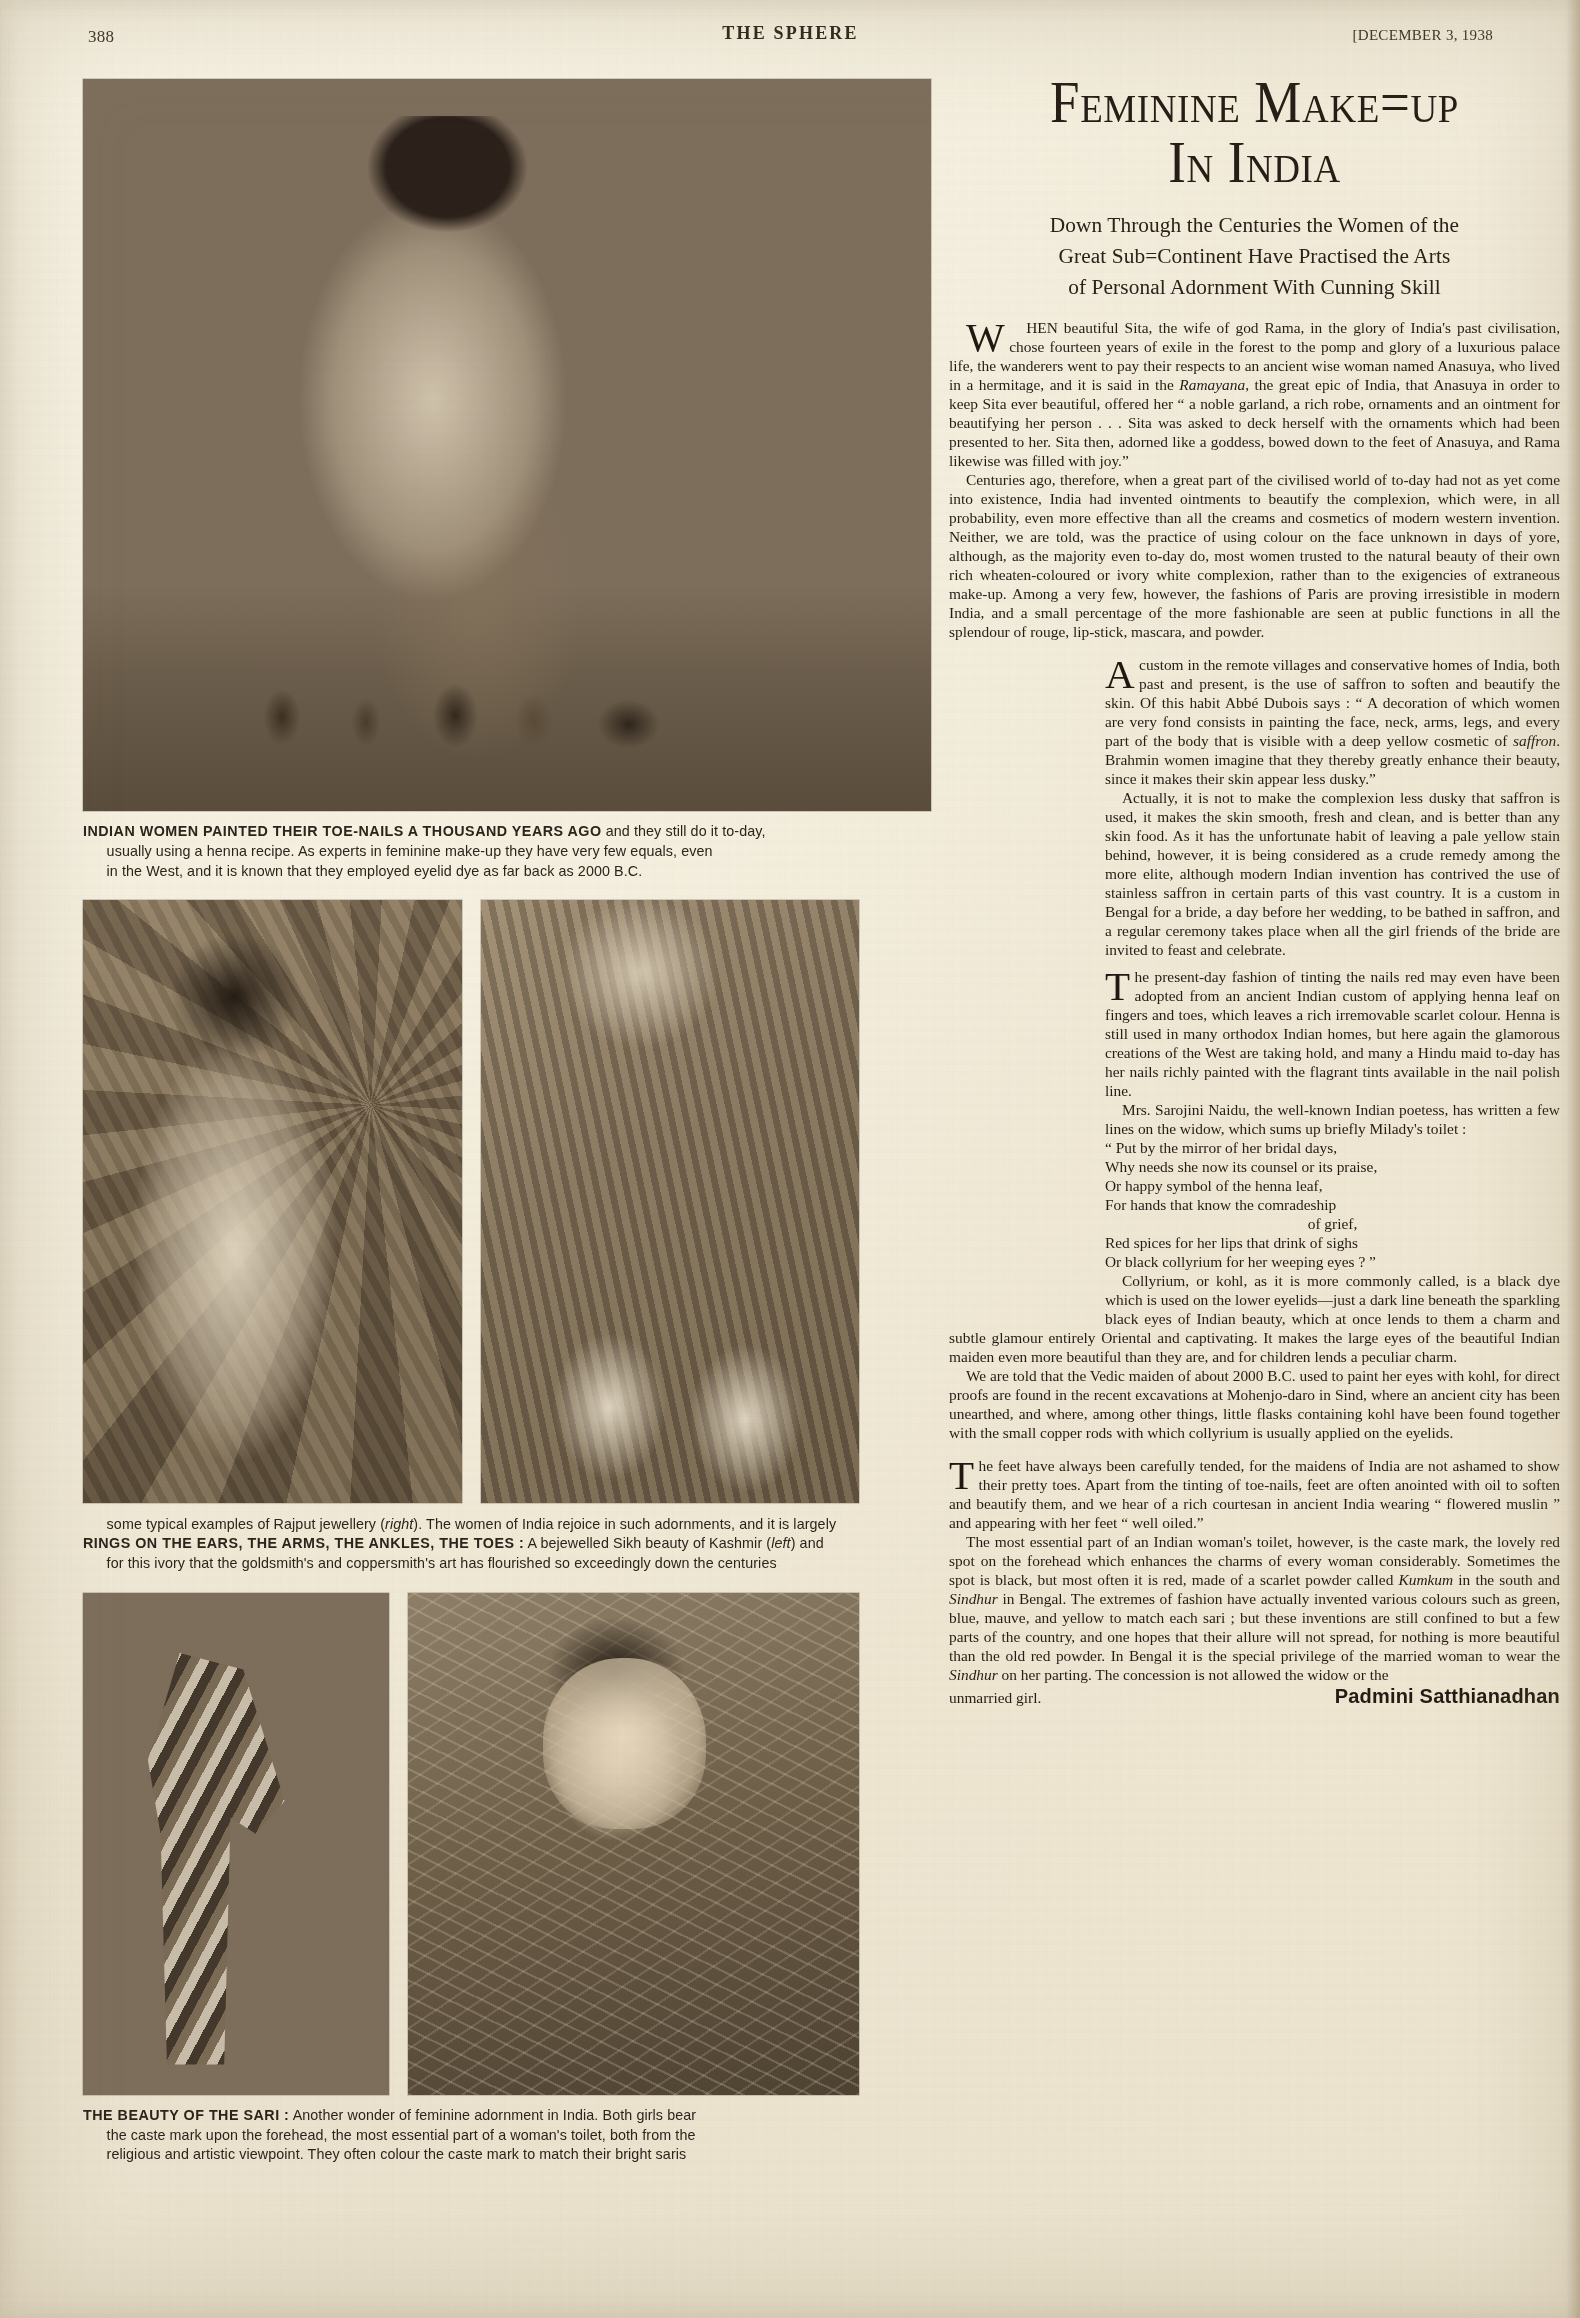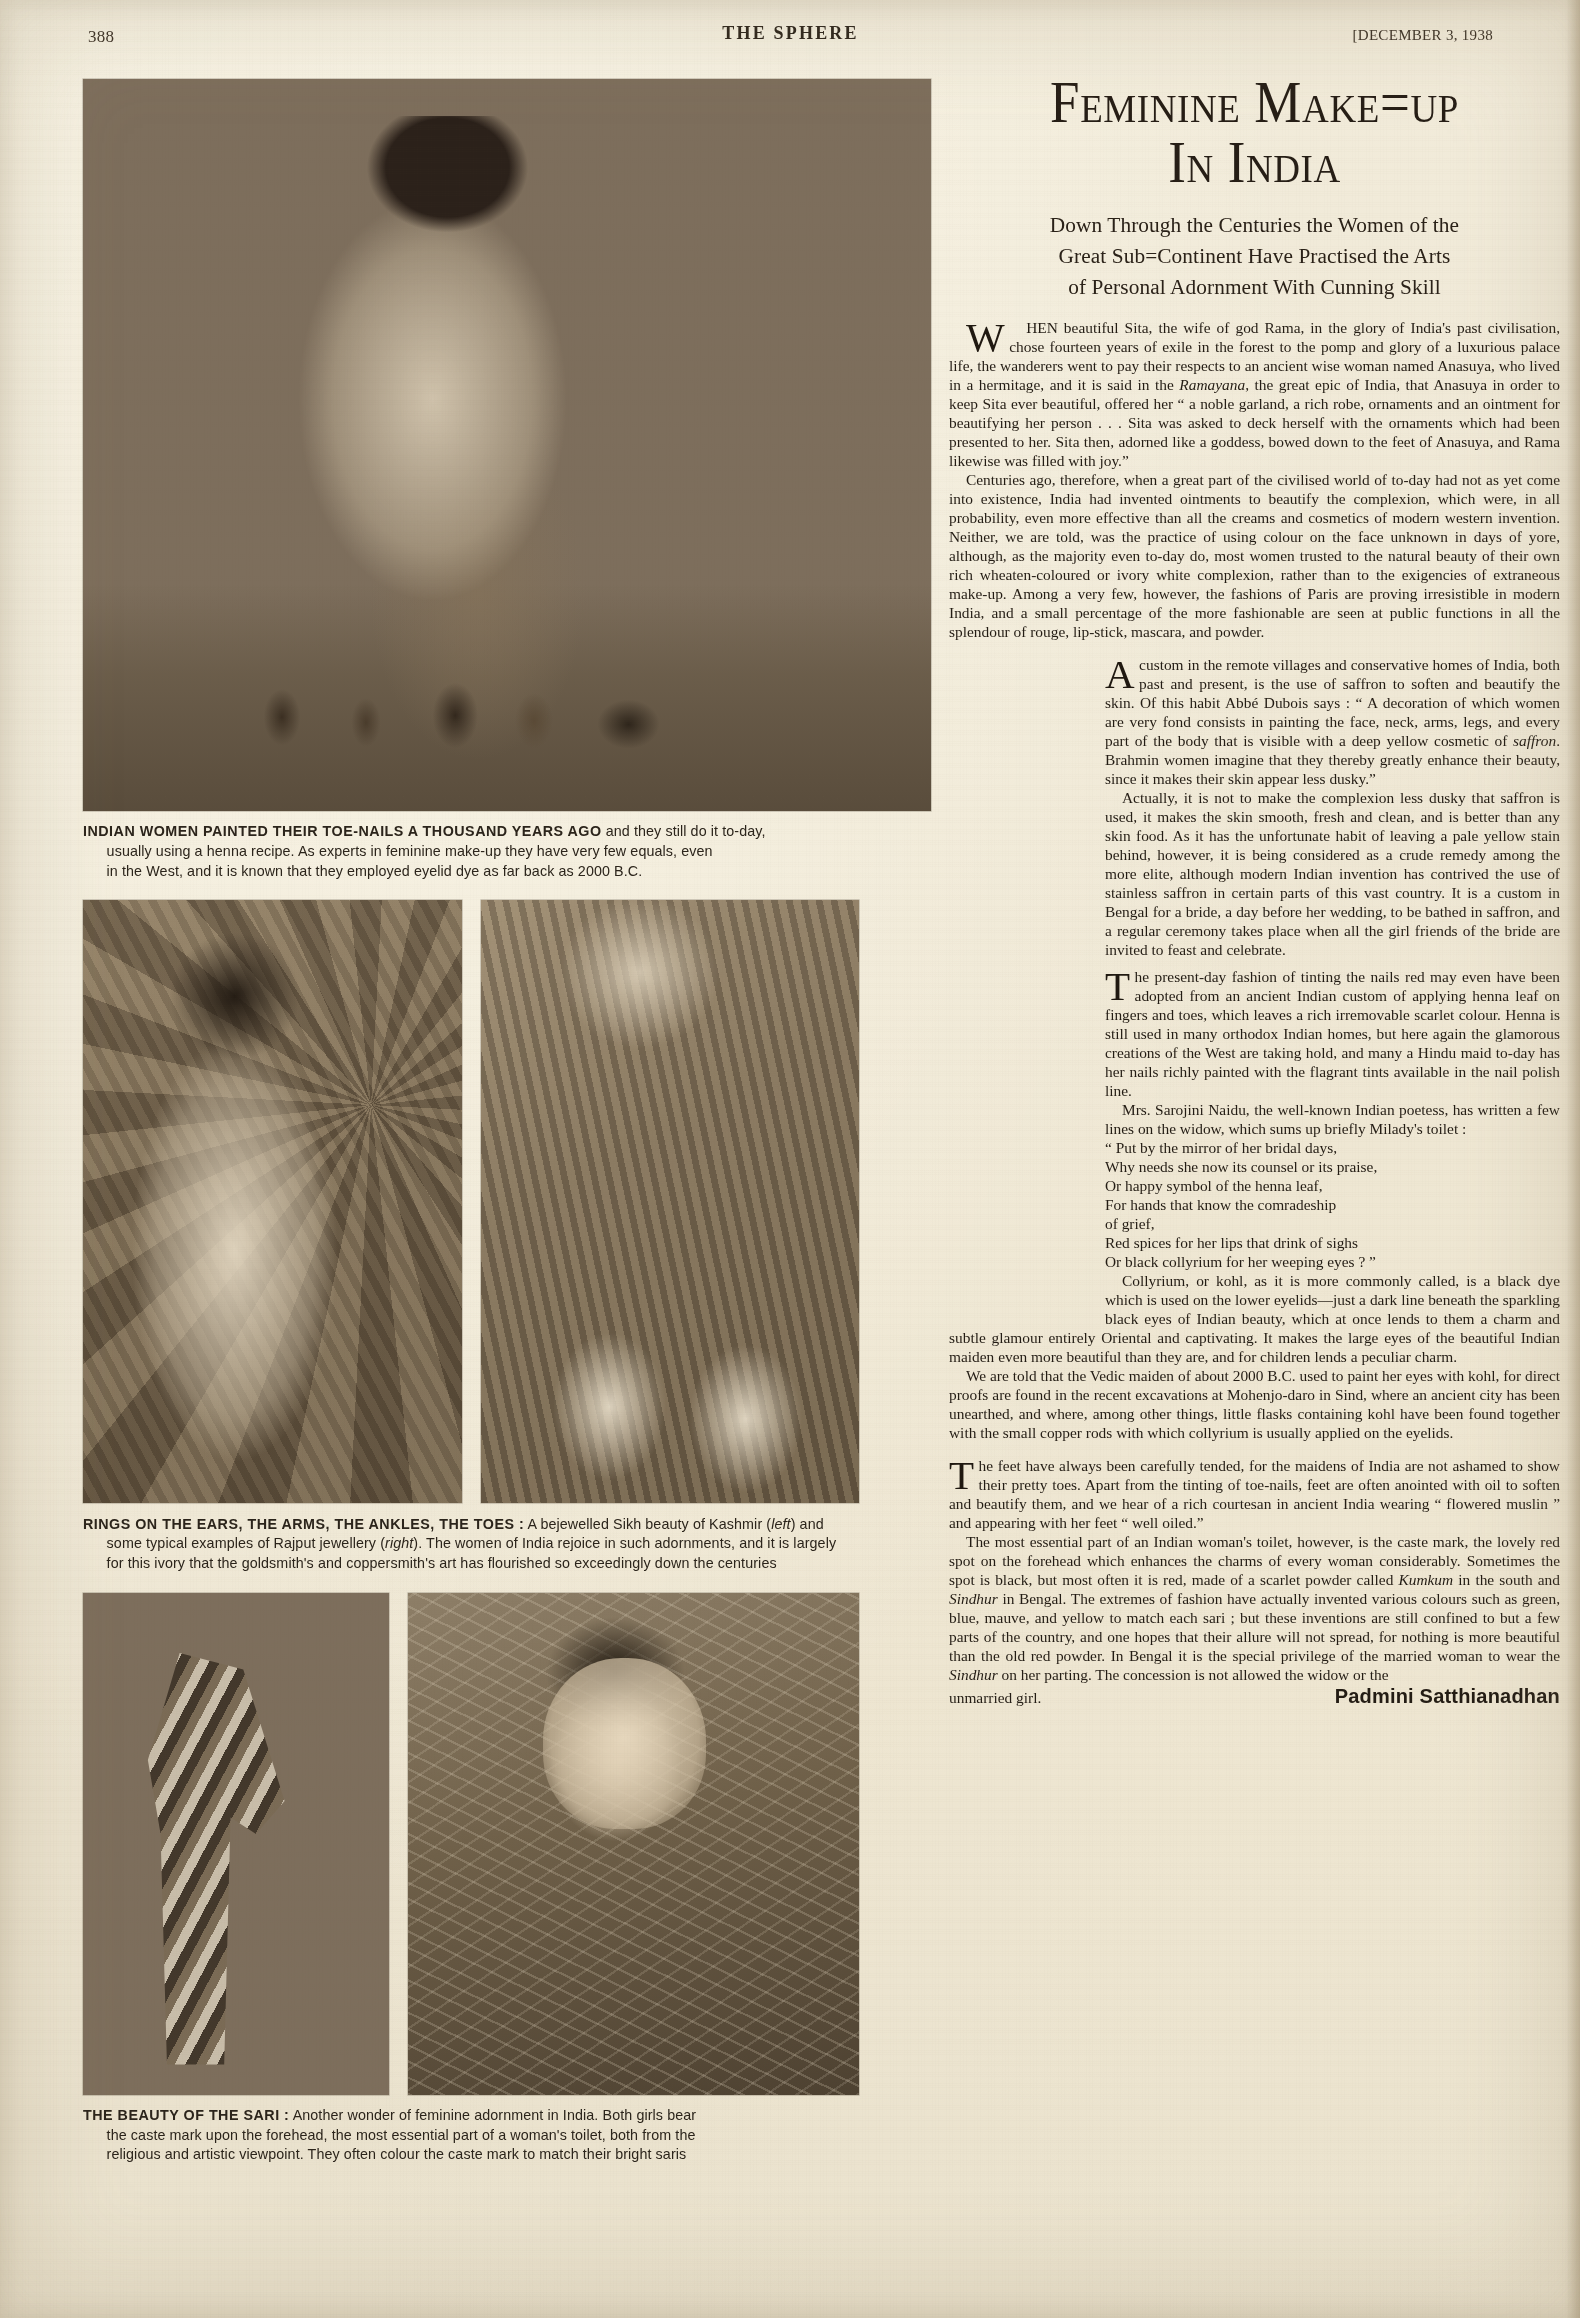--- a/index.html
+++ b/index.html
@@ -272,21 +272,21 @@
   .poem {
     font-family: "Liberation Serif", "DejaVu Serif", serif;
     font-size: 15.4px;
     line-height: 1.235;
     color: #231c14;
     text-align: left;
   }
   .poem .pl { display: block; white-space: pre-wrap; }
   .poem .pl.i1 { padding-left: 12.3px; }
   .poem .pl.i2 { padding-left: 33px; }
-  .poem .pl.i4 { padding-left: 84px; }
+  .poem .pl.i4 { padding-left: 84px; text-align: center; }
 
   .byline {
     margin-top: 1.1px;
     text-align: right;
     font-family: "Liberation Sans", "DejaVu Sans", sans-serif;
     font-size: 20px;
     font-weight: bold;
     color: #231c14;
     letter-spacing: 0.2px;
     padding-right: 52px;
@@ -330,24 +330,24 @@
         <div class="ph2-art"></div>
         <span class="ph-label">Bejewelled Sikh beauty of Kashmir standing before embroidered hanging</span>
       </div>
       <div class="photo ph3">
         <div class="ph3-art"></div>
         <span class="ph-label">Rajput jewellery: bangled arms and anklets with toe rings</span>
       </div>
     </div>
 
     <div class="caption hang">
+      <span class="ln ind"><span>some typical examples of Rajput jewellery (</span><i>right</i><span>).  The women of India rejoice in such adornments, and it is largely</span></span>
       <span class="ln">
         <span class="lead">RINGS ON THE EARS, THE ARMS, THE ANKLES, THE TOES :</span><span> A bejewelled Sikh beauty of Kashmir (</span><i>left</i><span>) and</span>
       </span>
-      <span class="ln ind"><span>some typical examples of Rajput jewellery (</span><i>right</i><span>).  The women of India rejoice in such adornments, and it is largely</span></span>
       <span class="ln ind">for this ivory that the goldsmith's and coppersmith's art has flourished so exceedingly down the centuries</span>
     </div>
 
     <div class="rowgap"></div>
 
     <div class="photorow">
       <div class="photo ph4">
         <div class="ph4-art"></div>
         <div class="ph4-sari"></div>
         <span class="ph-label">Woman draped in a patterned sari, full length</span>

